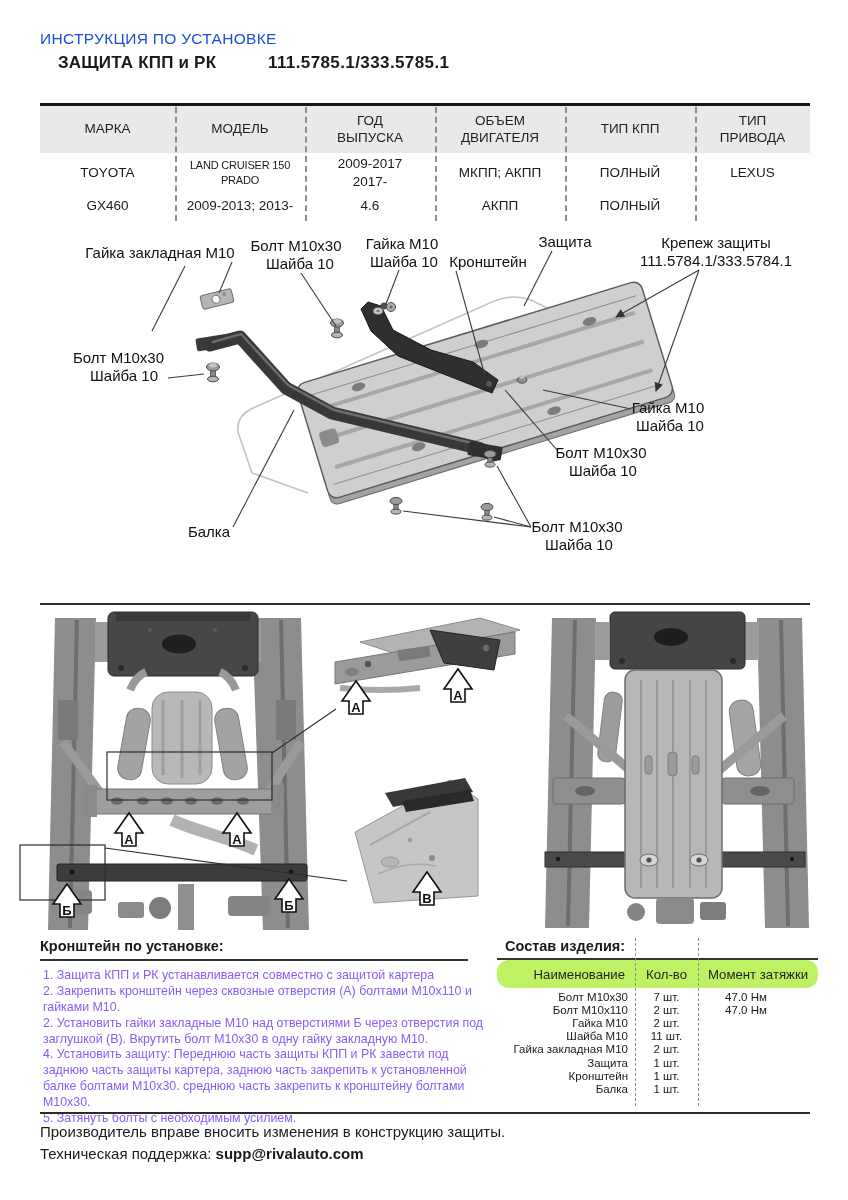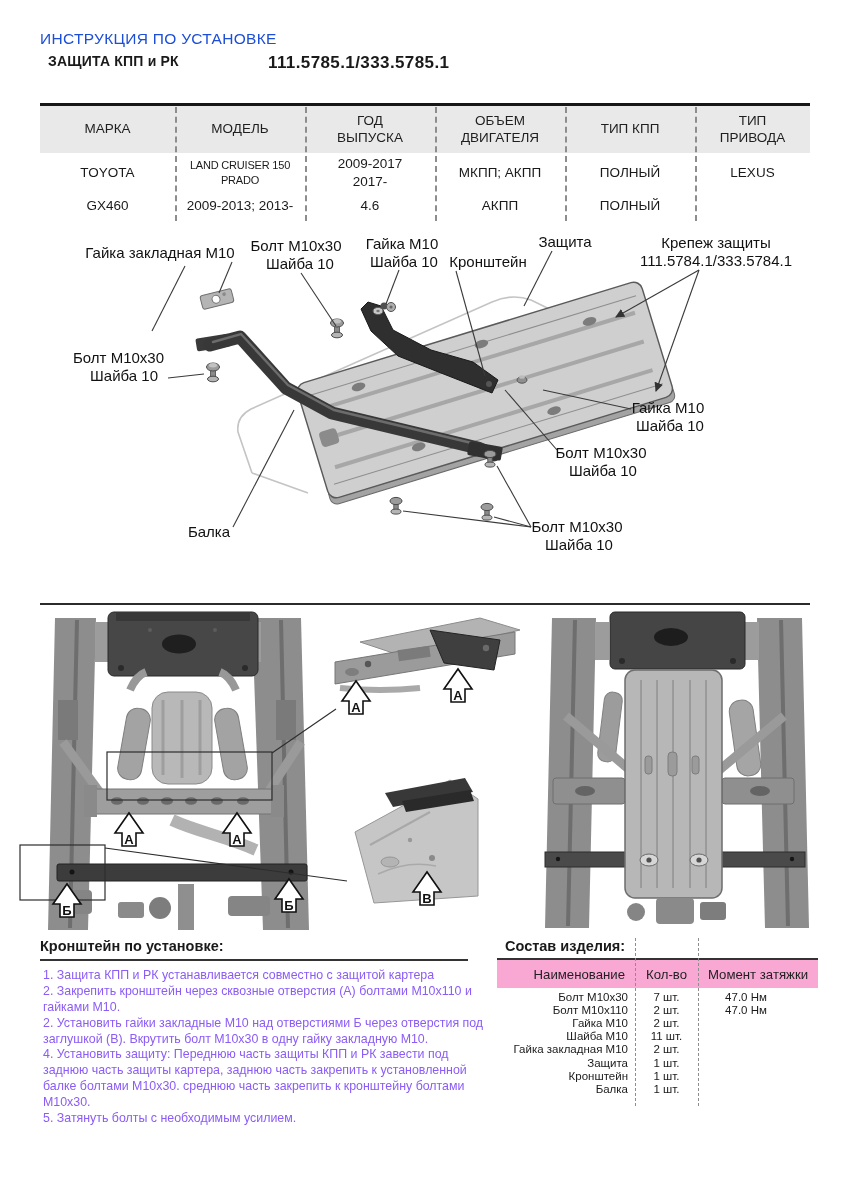--- a/index.html
+++ b/index.html
@@ -5,21 +5,21 @@
   html,body{margin:0;padding:0;background:#9a9a9a;}
   .page{
     position:relative;width:848px;height:1200px;margin:0 auto;
     background:#ffffff;overflow:hidden;
     font-family:"Liberation Sans","DejaVu Sans",sans-serif;color:#1a1a1a;
   }
   
   .hdr{position:absolute;top:30px;left:40px;width:770px;}
   .hdr .doc-type{font-size:15.5px;letter-spacing:.3px;color:#1d4ed8;}
   .hdr .prod-row{position:relative;margin-top:5px;height:22px;}
-  .hdr .prod{position:absolute;left:8px;top:0;font-size:14px;font-weight:bold;letter-spacing:.2px;}
+  .hdr .prod{position:absolute;left:18px;top:0;font-size:17px;font-weight:bold;letter-spacing:.2px;}
   .hdr .pn{position:absolute;left:228px;top:0;font-size:17px;font-weight:bold;letter-spacing:.4px;}
   
   .vt{position:absolute;top:103px;left:40px;width:770px;border-top:3px solid #161616;}
   .vt-grid{display:grid;grid-template-columns:135px 130px 130px 130px 130px 115px;grid-template-rows:47px 40px 26px;}
   .vt-grid .c{display:flex;align-items:center;justify-content:center;text-align:center;white-space:pre-line;}
   .vt-grid .th{background:#e9e9e9;font-size:13.5px;line-height:1.25;color:#1f1f1f;}
   .vt-grid .td{font-size:13.5px;line-height:1.3;}
   .vt-grid .td.small{font-size:11px;letter-spacing:-.2px;line-height:1.35;}
   .vt-grid .td.eng{font-size:11.5px;letter-spacing:-.2px;line-height:1.6;}
   .vsep{position:absolute;top:1px;height:114px;width:0;border-left:2px dashed #8d8d8d;}
@@ -33,21 +33,21 @@
   .marker-letter{font-size:13px;font-weight:bold;}
   
   .instr{position:absolute;top:938px;left:40px;width:452px;}
   .instr .title{font-size:14.5px;font-weight:bold;}
   .instr .rule{margin-top:5px;width:428px;height:0;border-top:2px solid #333;}
   .instr .steps{margin-top:7px;font-size:12.4px;line-height:1.28;color:#8b5cf6;padding-left:3px;}
   
   .parts{position:absolute;top:938px;left:497px;width:321px;}
   .parts .title{font-size:14.5px;font-weight:bold;padding-left:8px;}
   .parts .rule{margin-top:4px;width:321px;height:0;border-top:2px solid #333;}
-  .pt-head{display:grid;grid-template-columns:138px 63px 120px;background:#f9a8d4;height:28px;align-items:center;}
+  .pt-head{display:grid;grid-template-columns:138px 63px 120px;background:#bef264;height:28px;align-items:center;border-radius:12px;}
   .pt-head .h{font-size:13.2px;text-align:center;color:#1f1f1f;}
   .pt-head .h.name{text-align:right;padding-right:10px;}
   .pt-body{margin-top:2px;}
   .pt-row{display:grid;grid-template-columns:138px 63px 120px;height:13.2px;align-items:center;}
   .pt-row .name{font-size:11.5px;text-align:right;padding-right:7px;}
   .pt-row .qty{font-size:11.5px;text-align:center;}
   .pt-row .trq{font-size:11.5px;text-align:center;padding-right:24px;}
   .pdash{position:absolute;top:0;height:168px;width:0;border-left:1.5px dashed #8d8d8d;}
   
   .footer{position:absolute;top:1112px;left:40px;width:770px;border-top:2px solid #2b2b2b;}
@@ -443,14 +443,20 @@
       <div class="pt-row">
         <div class="name">Балка</div>
         <div class="qty">1 шт.</div>
         <div class="trq"></div>
       </div>
     </div>
     <div class="pdash" style="left:138px"></div>
     <div class="pdash" style="left:201px"></div>
   </div>
 
+  <div class="footer">
+    <div class="l1">Производитель вправе вносить изменения в конструкцию защиты.</div>
+    <div class="l2">
+      <span>Техническая поддержка: </span><span class="email">supp@rivalauto.com</span>
+    </div>
+  </div>
 
 </div>
 
 </body></html>

